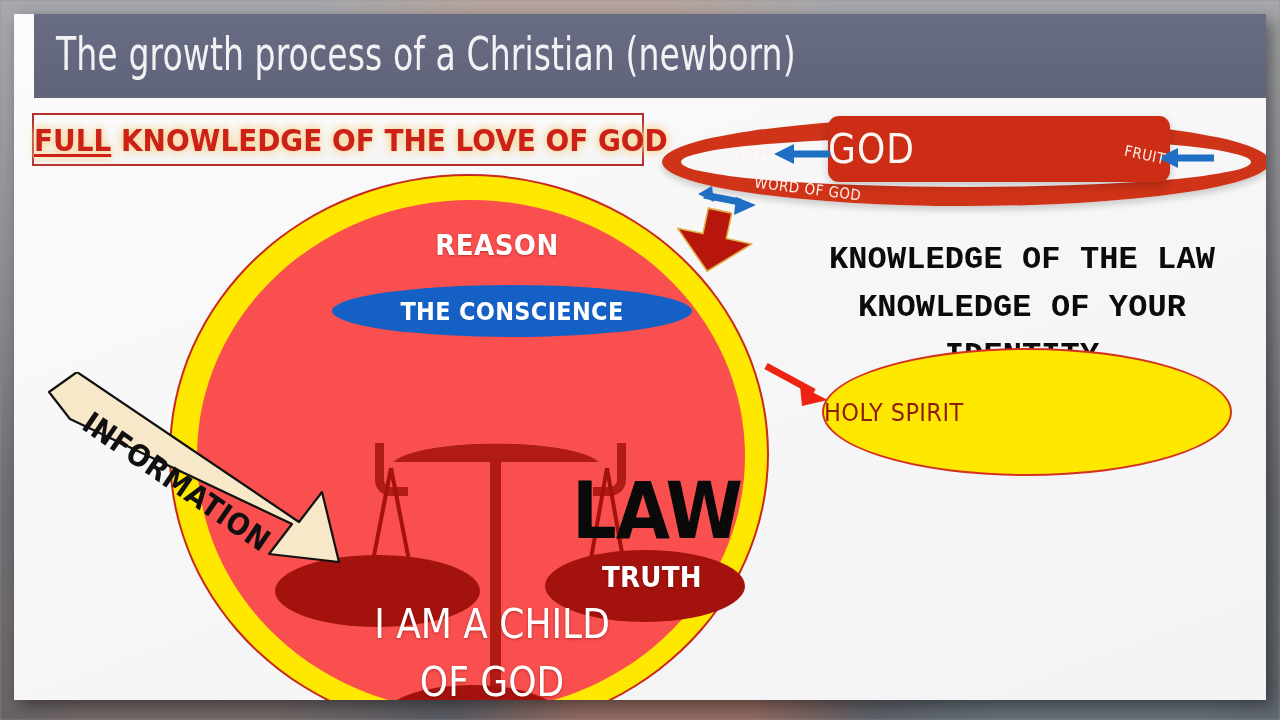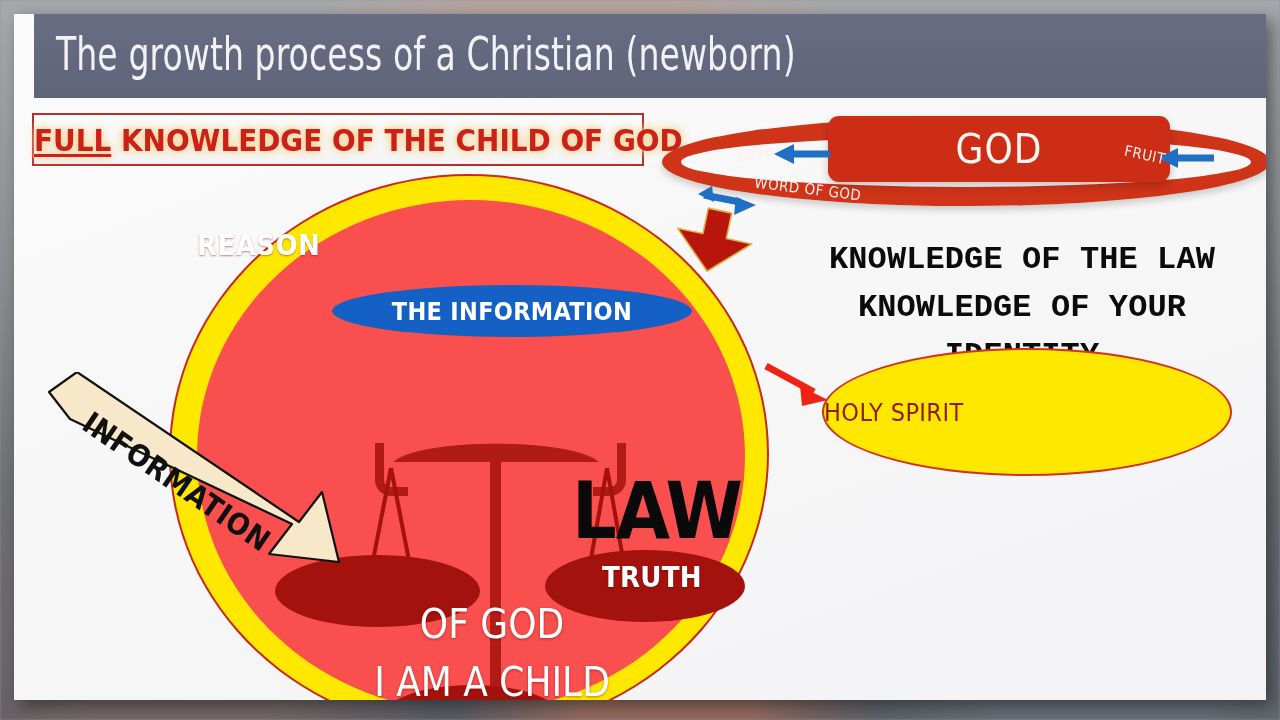--- a/index.html
+++ b/index.html
@@ -84,21 +84,21 @@
   #pan-left{left:78px;top:355px;width:205px;height:72px;}
   #pan-right{left:348px;top:350px;width:200px;height:72px;}
   #pan-left-shadow{left:185px;top:485px;width:180px;height:66px;background:#a4120d;border-radius:50%;}
   .sc-line{position:absolute;background:#a4120d;transform-origin:top center;}
   #ln1{left:192px;top:268px;width:4px;height:108px;transform:rotate(11deg);}
   #ln2{left:192px;top:268px;width:4px;height:108px;transform:rotate(-11deg);}
   #ln3{left:408px;top:268px;width:4px;height:106px;transform:rotate(10deg);}
   #ln4{left:408px;top:268px;width:4px;height:106px;transform:rotate(-10deg);}
   
   #reason{
-    position:absolute;left:0;width:600px;top:28px;text-align:left;
+    position:absolute;left:0;width:600px;top:28px;text-align:center;
     font-family:"DejaVu Sans Condensed","Liberation Sans",sans-serif;
     font-weight:700;font-size:29px;color:#ffffff;letter-spacing:.4px;
     text-shadow:0 1px 2px rgba(120,0,0,.45);
   }
   #conscience-ell{
     position:absolute;left:135px;top:85px;width:360px;height:52px;
     background:#1560c4;border-radius:50%;
   }
   #conscience{
     position:absolute;left:0;width:360px;top:50%;transform:translateY(-50%);
@@ -142,21 +142,21 @@
     box-sizing:border-box;
     box-shadow:0 4px 7px rgba(0,0,0,.18);
   }
   #god-box{
     position:absolute;left:166px;top:-2px;width:342px;height:66px;
     background:#cc2d14;border-radius:11px;
     box-shadow:0 4px 8px rgba(0,0,0,.20);
   }
   #god-text{
     position:absolute;left:0;width:342px;top:50%;transform:translateY(-50%);
-    text-align:center;color:#fdf6f2;
+    text-align:left;color:#fdf6f2;
     font-family:"DejaVu Sans Condensed","Liberation Sans",sans-serif;
     font-weight:300;font-size:40px;letter-spacing:1px;
   }
   .ring-lbl{
     position:absolute;color:#fdeeea;
     font-family:"DejaVu Sans Condensed","Liberation Sans",sans-serif;
     font-weight:400;font-size:15px;letter-spacing:.5px;white-space:nowrap;
   }
   #lbl-love{left:75px;top:26px;transform:rotate(-12deg);}
   #lbl-fruit{left:462px;top:28px;transform:rotate(12deg);}
@@ -186,21 +186,21 @@
 
 <div id="backdrop"></div>
 
 <div id="slide">
 
   <div id="titlebar">
     <div id="title">The growth process of a Christian (newborn)</div>
   </div>
 
   <div id="fk-box">
-    <div id="fk-text"><span class="u">FULL</span><span> KNOWLEDGE OF THE CHILD OF GOD</span></div>
+    <div id="fk-text"><span class="u">FULL</span><span> KNOWLEDGE OF THE LOVE OF GOD</span></div>
   </div>
 
   <div id="circle-wrap">
     <div id="circle-outer">
       <div id="circle-inner">
 
         <div class="sc" id="sc-beam"></div>
         <div class="sc" id="sc-hookL"></div>
         <div class="sc" id="sc-hookR"></div>
         <div class="sc" id="sc-post"></div>
@@ -208,29 +208,29 @@
         <div class="sc-line" id="ln2"></div>
         <div class="sc-line" id="ln3"></div>
         <div class="sc-line" id="ln4"></div>
         <div class="pan" id="pan-left"></div>
         <div class="pan" id="pan-right"></div>
         <div class="pan" id="pan-left-shadow"></div>
 
         <div id="reason">REASON</div>
 
         <div id="conscience-ell">
-          <div id="conscience">THE INFORMATION</div>
+          <div id="conscience">THE CONSCIENCE</div>
         </div>
 
         <div id="law">LAW</div>
         <div id="truth">TRUTH</div>
 
         <div id="childofgod">
+          <div>I AM A CHILD</div>
           <div>OF GOD</div>
-          <div>I AM A CHILD</div>
         </div>
 
       </div>
     </div>
   </div>
 
   <div id="info-wrap">
     <svg id="info-svg" width="330" height="200" viewBox="0 0 330 200">
       <polygon points="5,20 33,0 255,150 278,120 295,190 225,182 248,152 26,47" fill="#f6e8c8" stroke="#111111" stroke-width="2.2" stroke-linejoin="round"></polygon>
     </svg>

